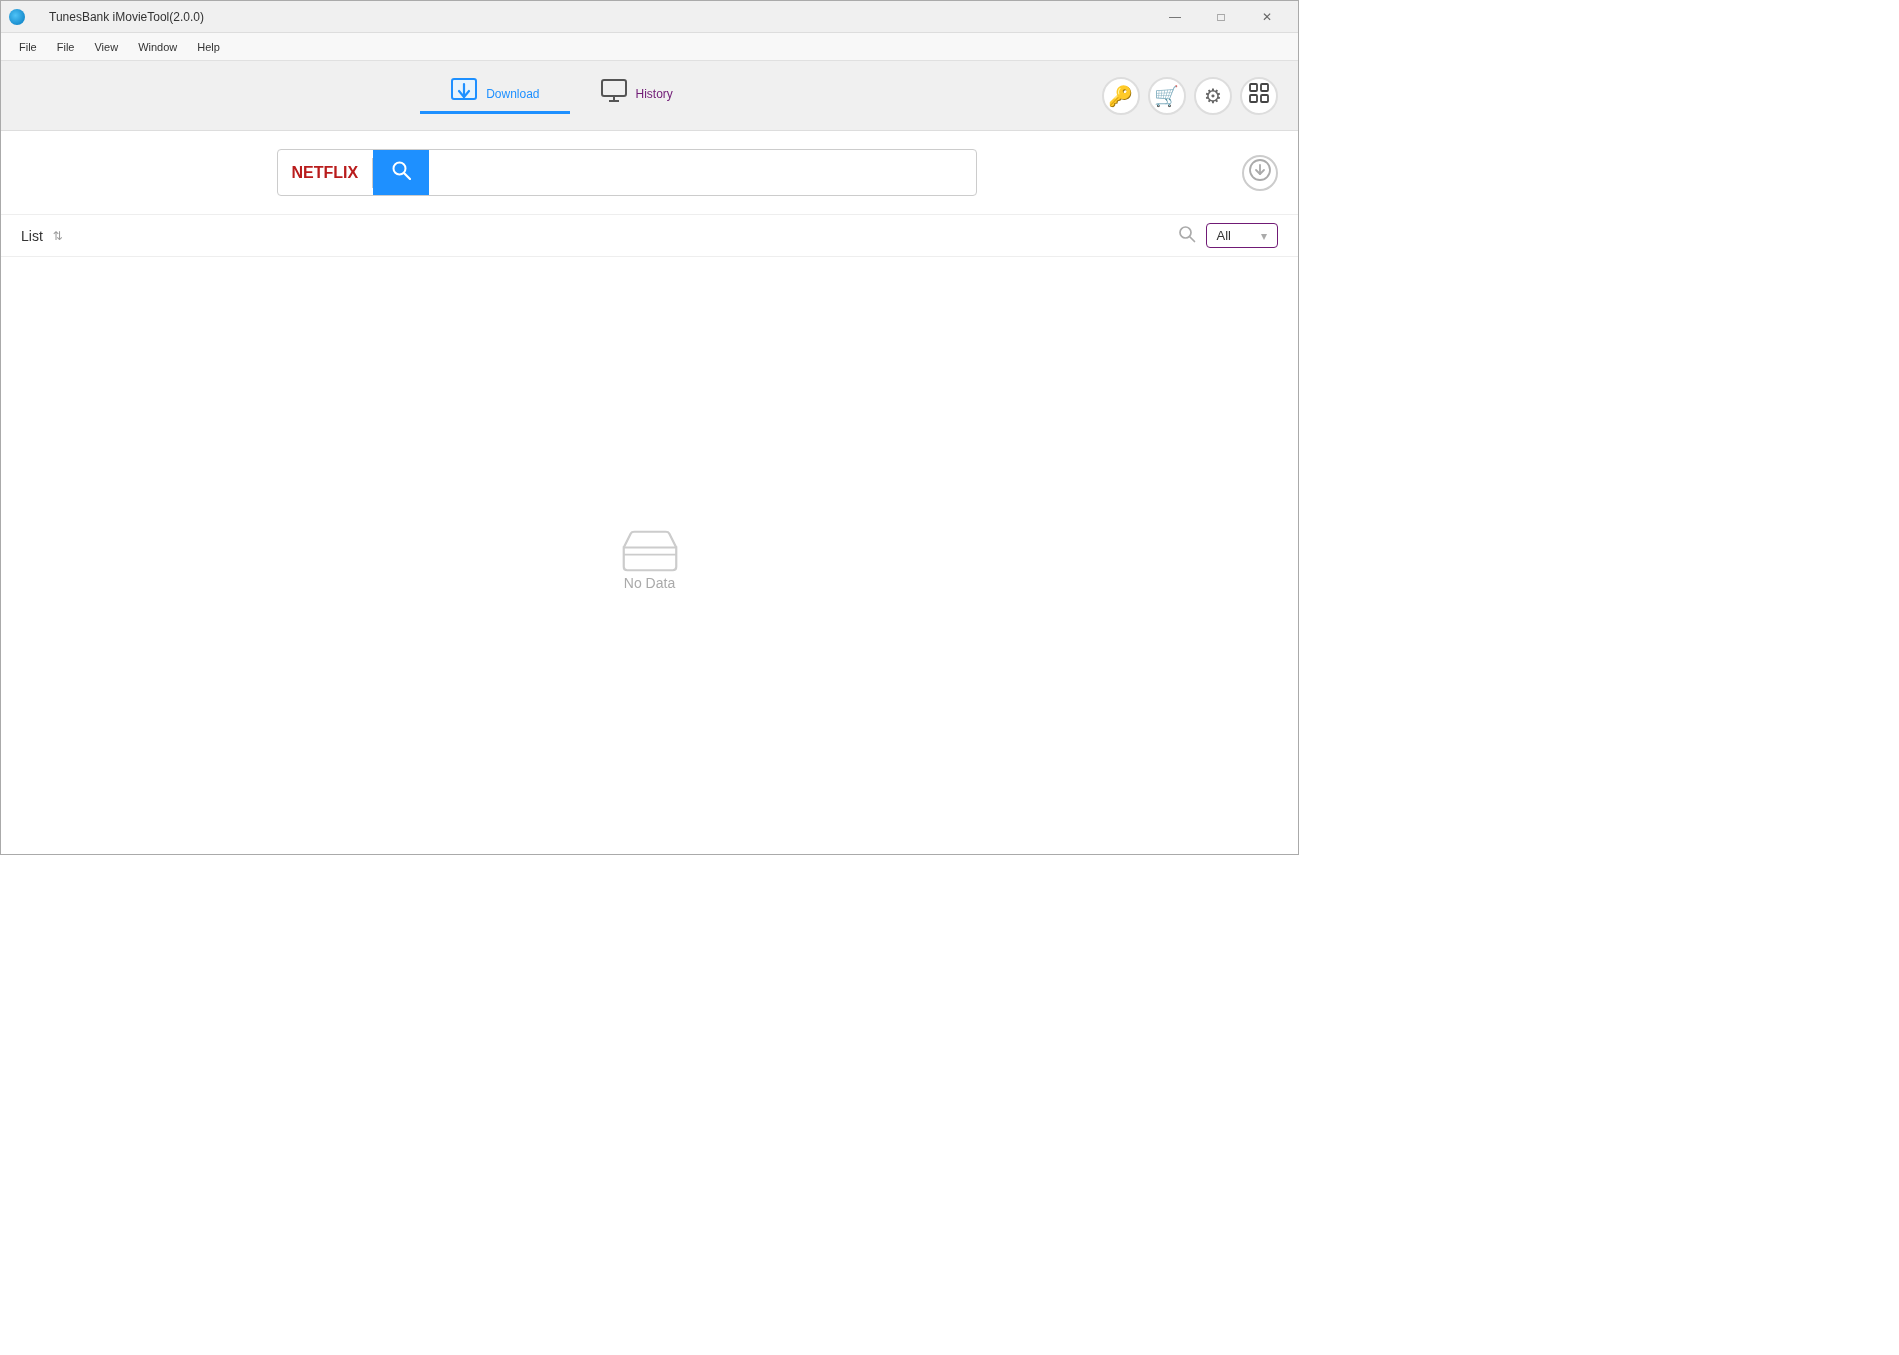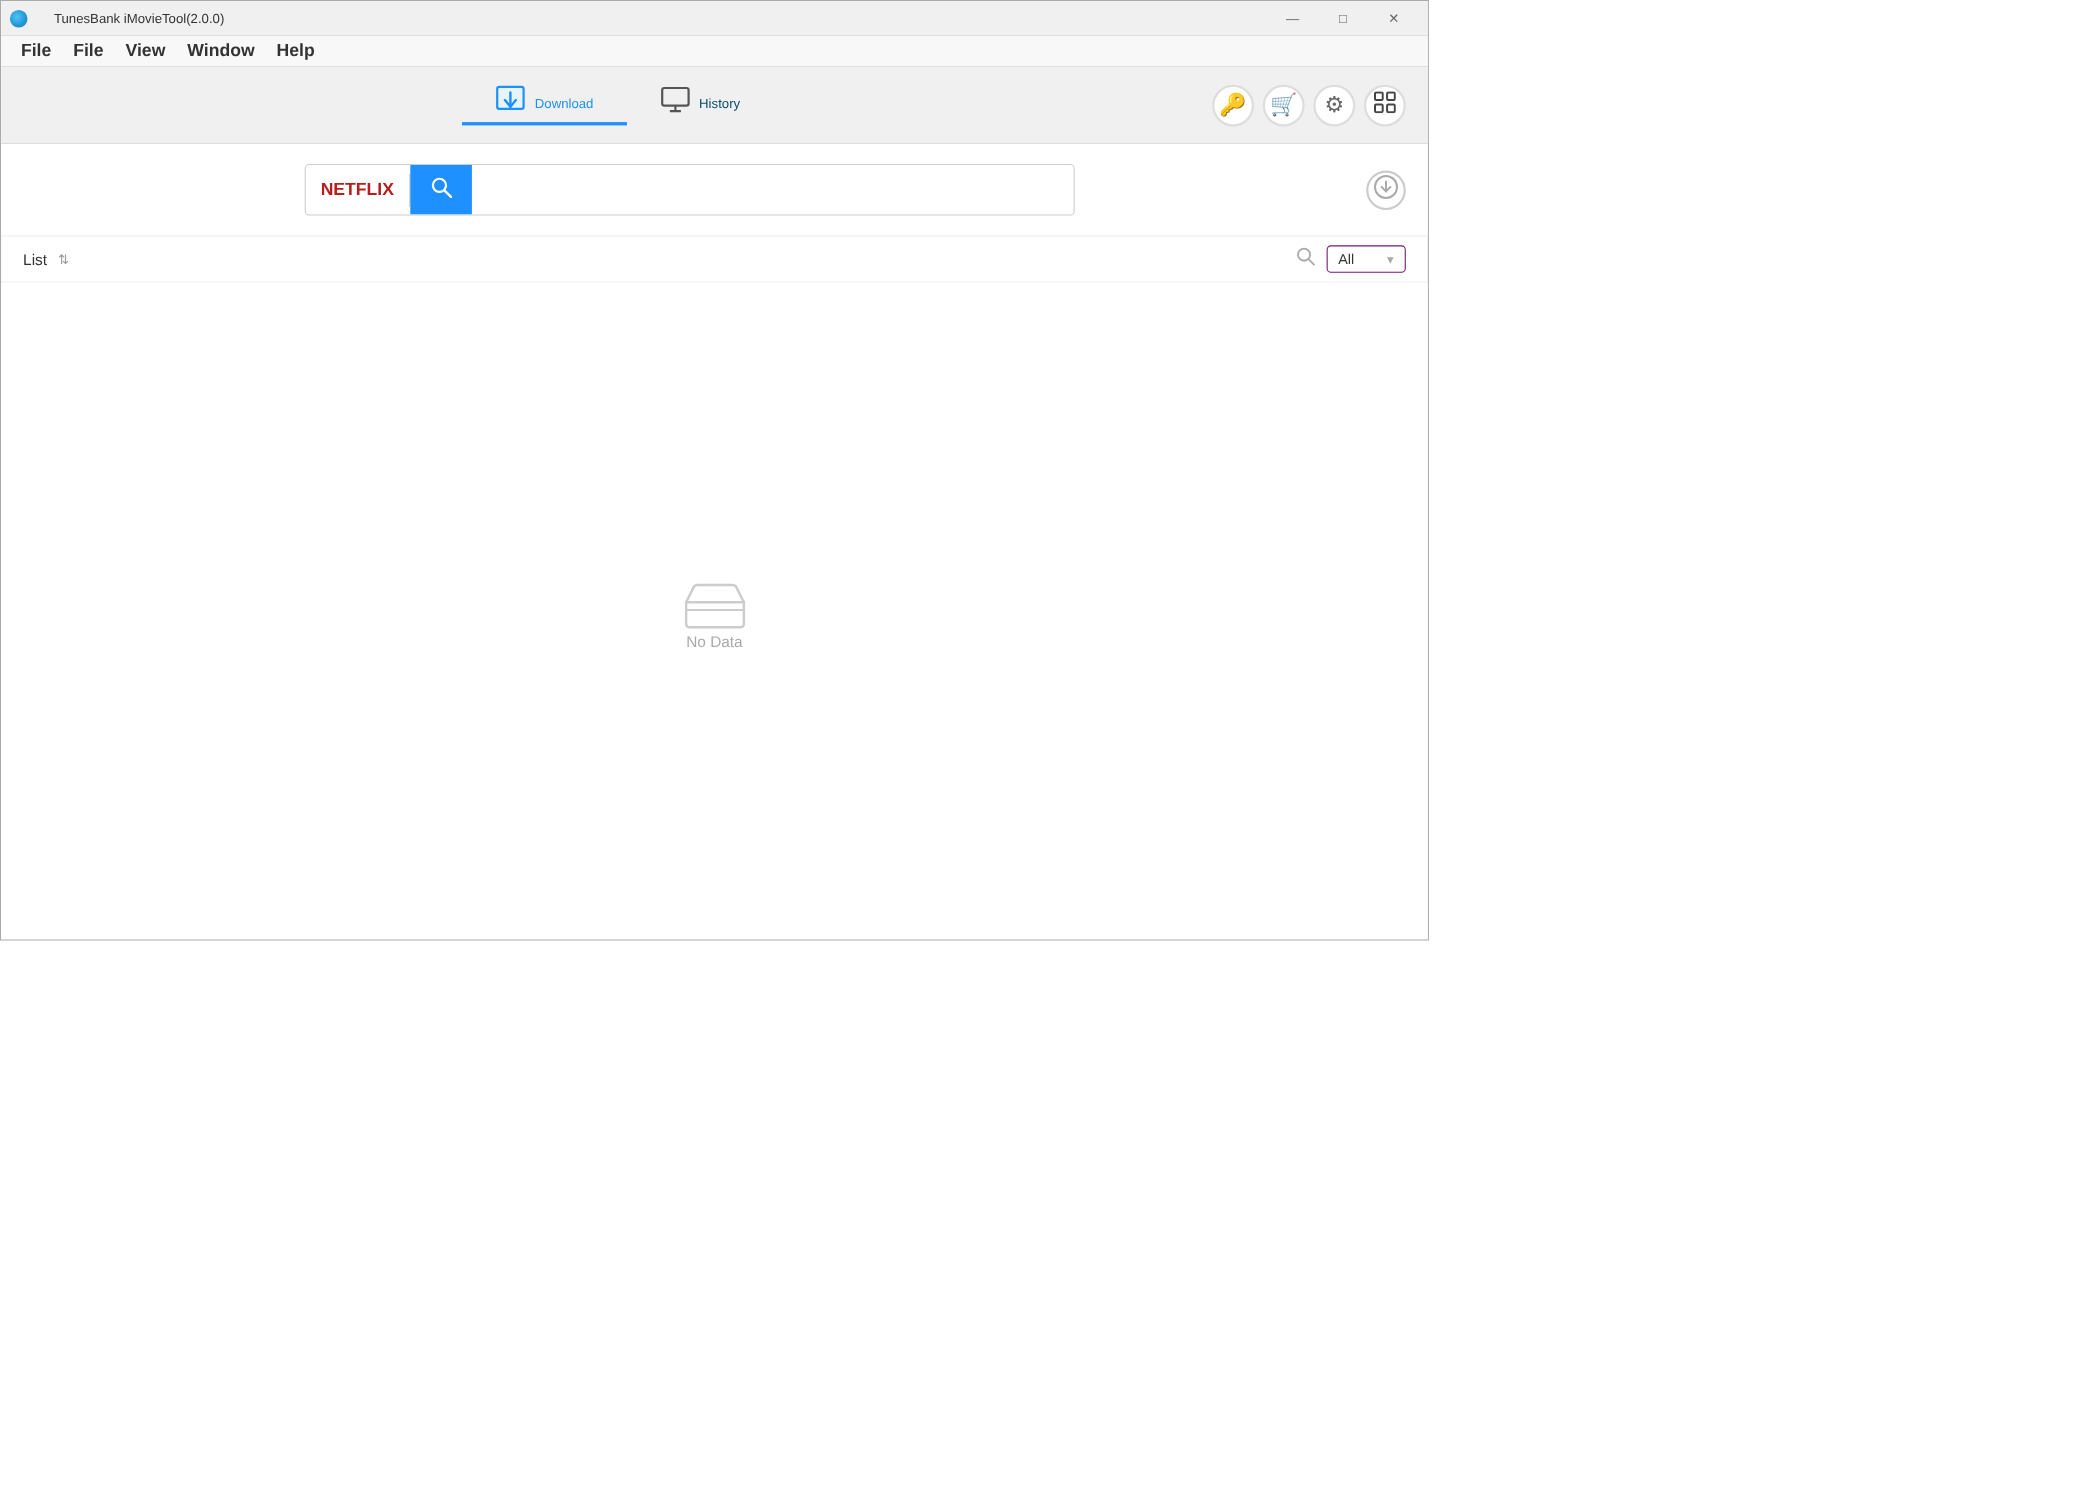--- a/index.html
+++ b/index.html
@@ -62,25 +62,24 @@
       background: #f8f8f8;
       height: 28px;
       display: flex;
       align-items: center;
       padding: 0 8px;
       border-bottom: 1px solid #e0e0e0;
       flex-shrink: 0;
     }
     .menubar-item {
       padding: 4px 10px;
-      font-size: 16px;
+      font-size: 11px;
       color: #333;
       cursor: pointer;
       border-radius: 3px;
-      font-weight: bold;
     }
 
     
     .toolbar {
       background: #f0f0f0;
       height: 70px;
       display: flex;
       align-items: center;
       justify-content: space-between;
       padding: 0 20px;
@@ -94,21 +93,21 @@
       height: 100%;
     }
     .toolbar-tab {
       display: flex;
       align-items: center;
       gap: 8px;
       padding: 0 30px;
       height: 100%;
       cursor: pointer;
       font-size: 18px;
-      color: #0c4a6e;
+      color: #701a75;
       border-bottom: 3px solid transparent;
       position: relative;
     }
     .toolbar-tab.active {
       color: #1e90ff;
       border-bottom: 3px solid #1e90ff;
     }
     .toolbar-tab-icon {
       font-size: 22px;
     }

